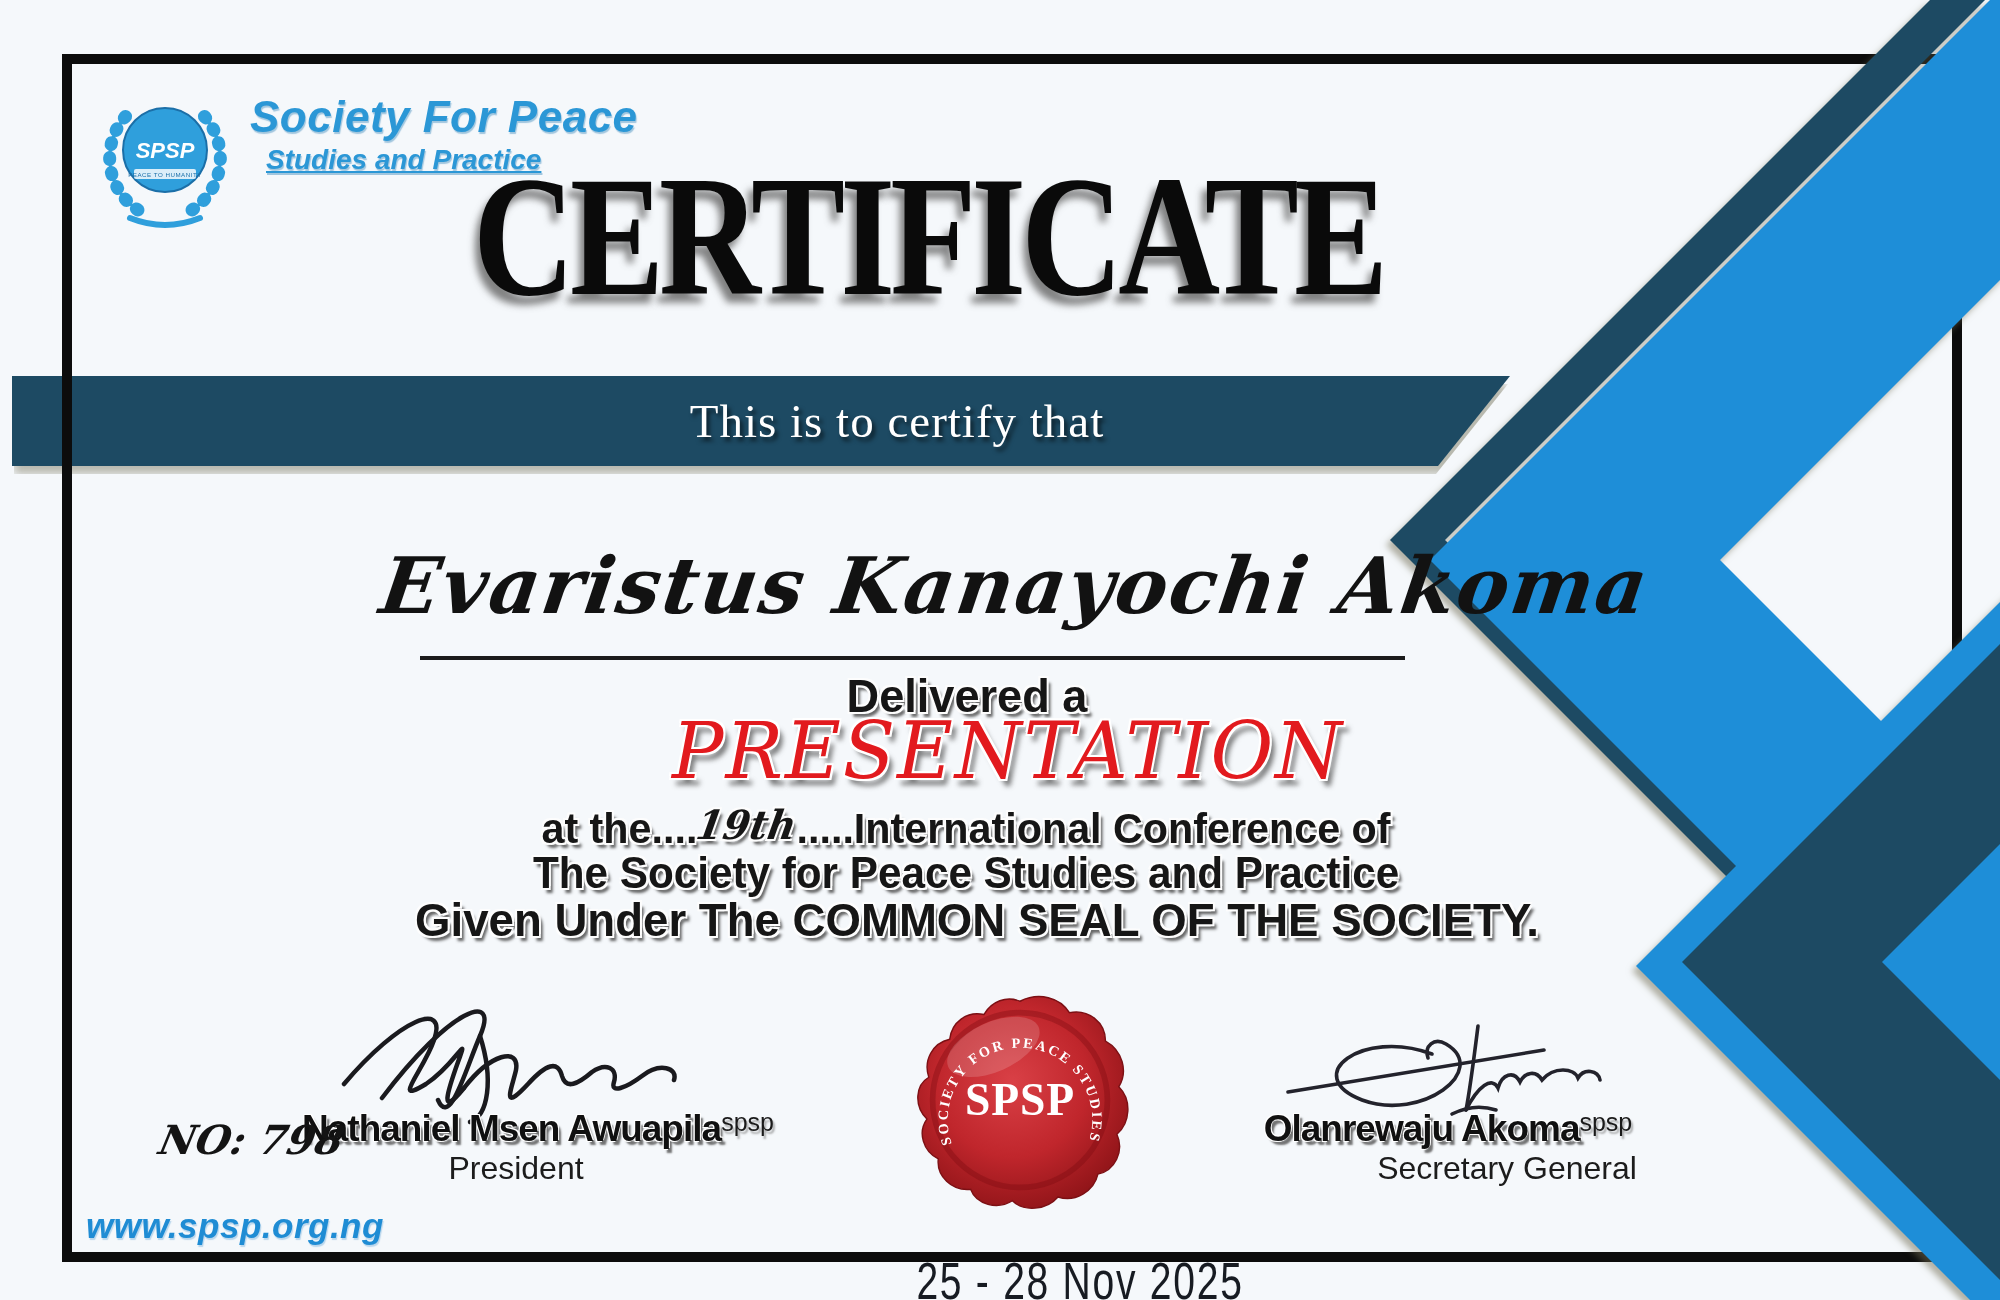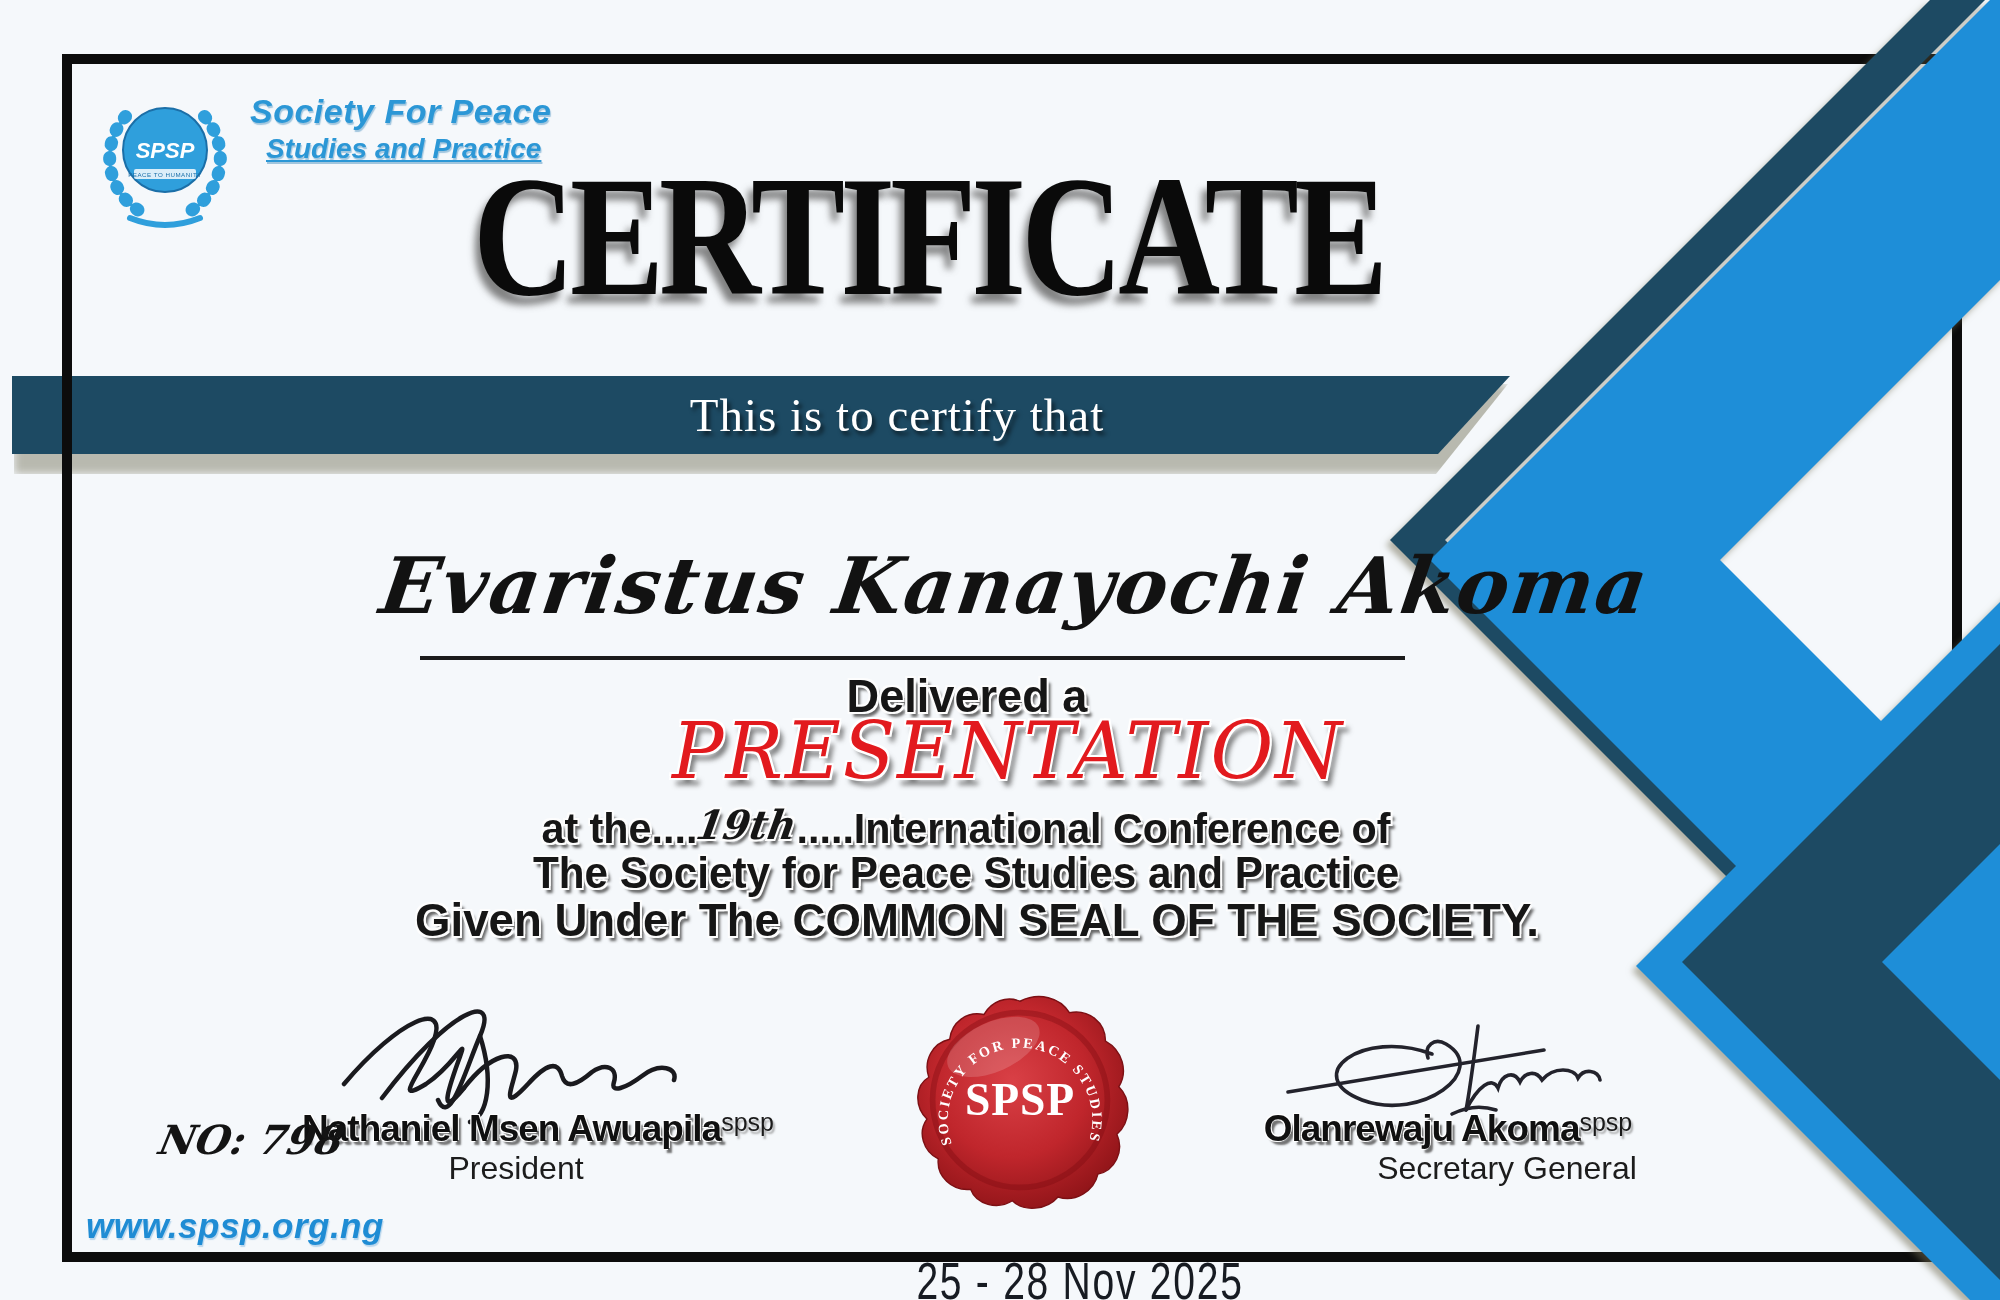--- a/index.html
+++ b/index.html
@@ -4,37 +4,37 @@
 <style>
   html,body{margin:0;padding:0;}
   body{font-family:"Liberation Sans",sans-serif;}
   .stage{position:relative;width:2000px;height:1300px;background:#f5f8fb;overflow:hidden;}
 
   
   .frame{position:absolute;left:62px;top:54px;width:1880px;height:1188px;
          border:10px solid #0c0c0c;z-index:3;pointer-events:none;}
 
   
-  .banner{position:absolute;left:12px;top:376px;width:1498px;height:78px;
+  .banner{position:absolute;left:12px;top:376px;width:1498px;height:90px;
           background:#1d4a63;z-index:2;
           clip-path:polygon(0 0,100% 0,calc(100% - 72px) 100%,0 100%);
           display:flex;align-items:center;justify-content:center;padding-left:272px;box-sizing:border-box;}
   .banner-shadow{position:absolute;left:14px;top:384px;width:1494px;height:90px;background:rgba(110,108,82,.45);
           clip-path:polygon(0 0,100% 0,calc(100% - 72px) 100%,0 100%);z-index:1;filter:blur(4px);}
   .banner-text{font-family:"Liberation Serif",serif;font-size:47px;color:#ffffff;
           text-shadow:3px 4px 4px rgba(0,0,0,.6);letter-spacing:1px;}
 
   
   .chevrons{position:absolute;left:0;top:0;z-index:4;pointer-events:none;}
   .shadowed{filter:drop-shadow(-4px 5px 3px rgba(110,105,80,.5));}
 
   
   .logo{position:absolute;left:78px;top:66px;z-index:5;}
   .logo-words{position:absolute;left:250px;top:92px;z-index:5;font-style:italic;font-weight:bold;color:#2b97d6;}
-  .logo-line1{font-size:34px;letter-spacing:.5px;text-shadow:1px 2px 1px rgba(140,185,215,.8);}
+  .logo-line1{font-size:44px;letter-spacing:.5px;text-shadow:1px 2px 1px rgba(140,185,215,.8);}
   .logo-line2{font-size:28px;padding-left:16px;margin-top:2px;text-shadow:1px 2px 1px rgba(140,185,215,.8);text-decoration:underline;}
 
   
   .title{position:absolute;left:928px;top:150px;z-index:5;white-space:nowrap;
          font-family:"Liberation Serif",serif;font-weight:bold;font-size:172px;line-height:1;
          letter-spacing:-6px;color:#0a0a0a;transform:translateX(-50%) scaleX(.82);
          text-shadow:-6px 9px 8px rgba(100,100,100,.8);}
 
   
   .recipient{position:absolute;left:1015px;top:540px;z-index:5;white-space:nowrap;

